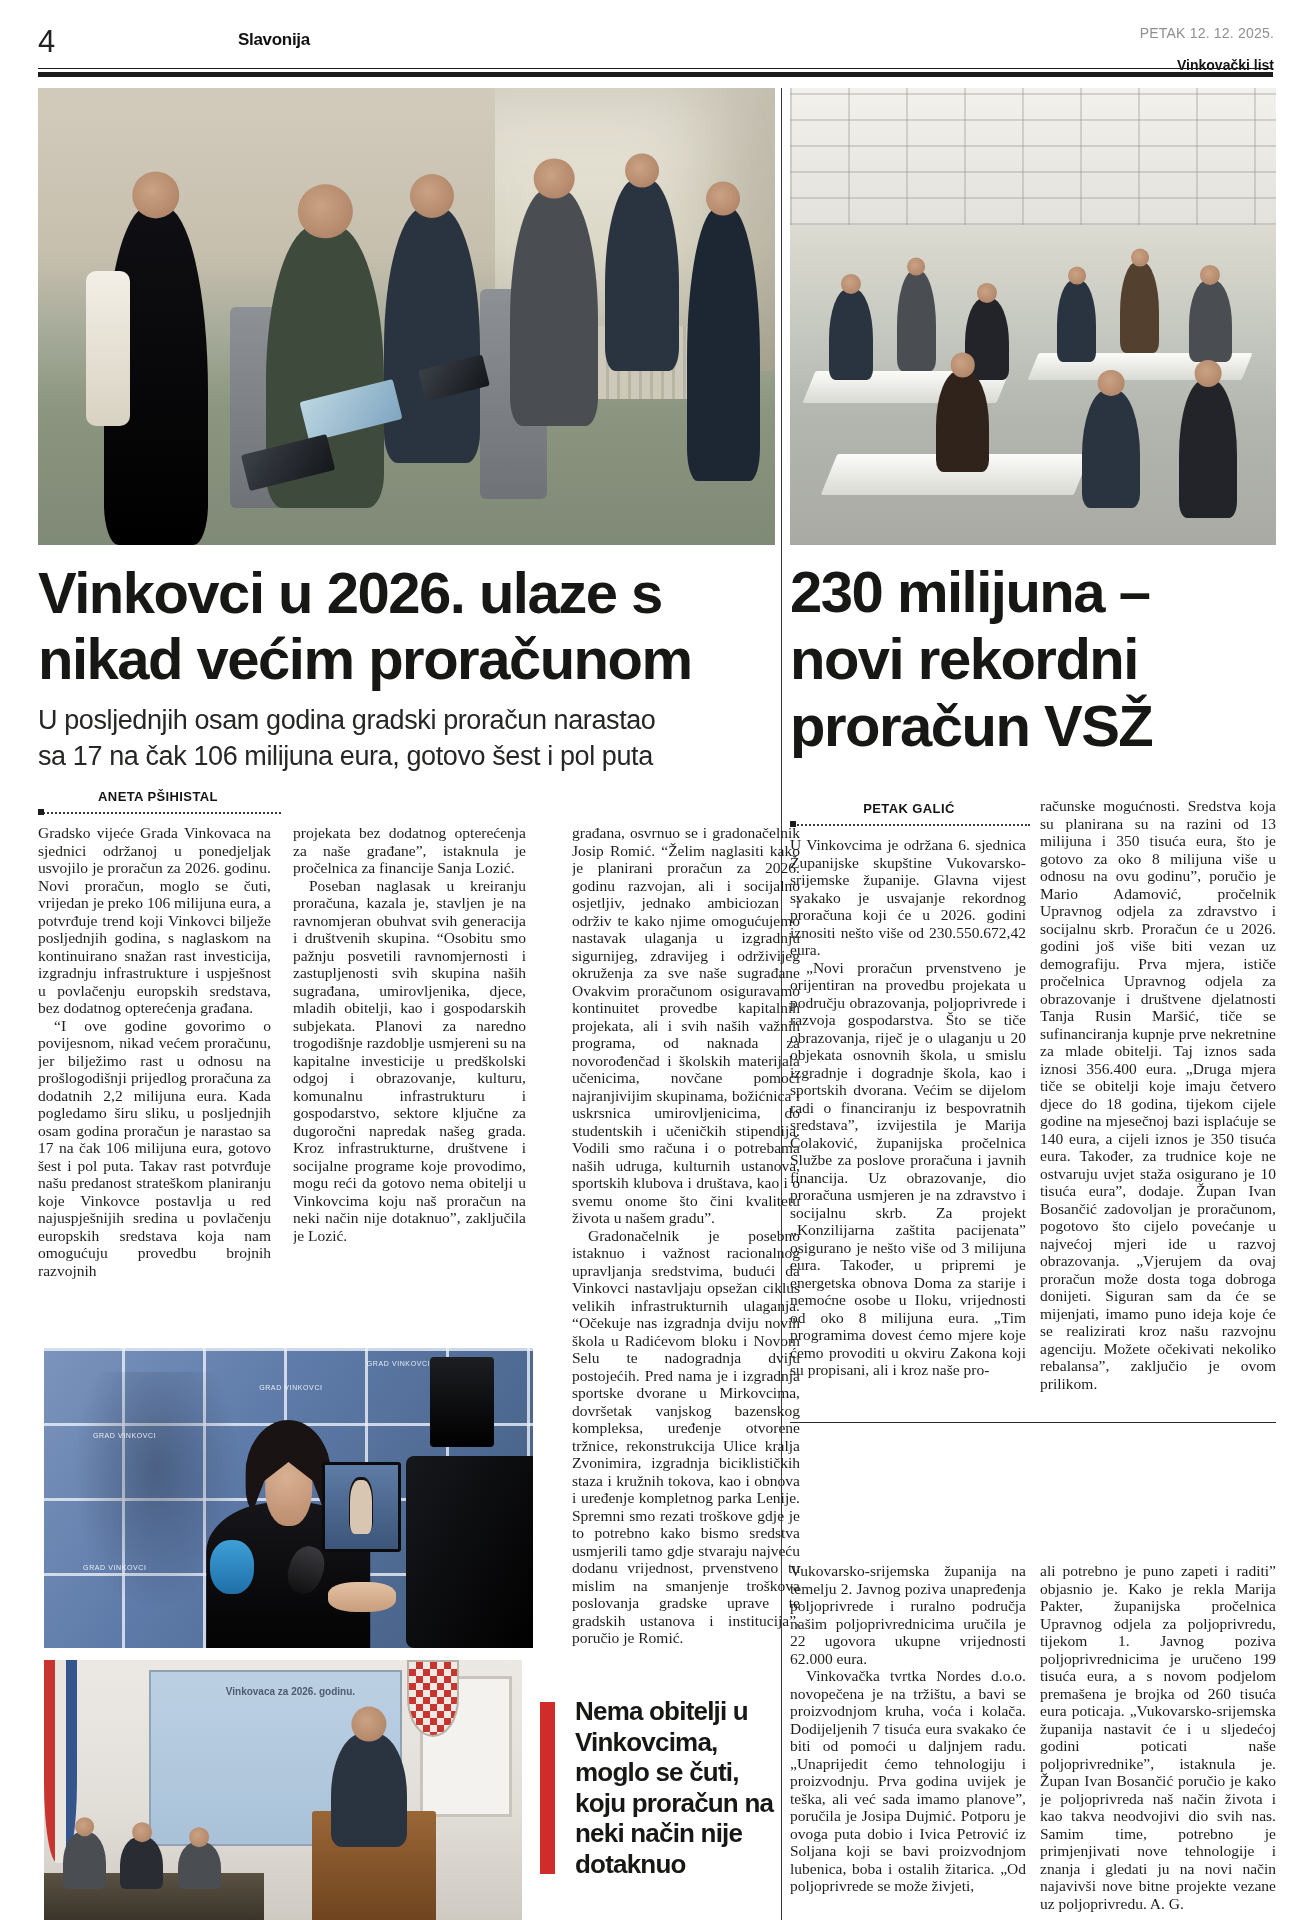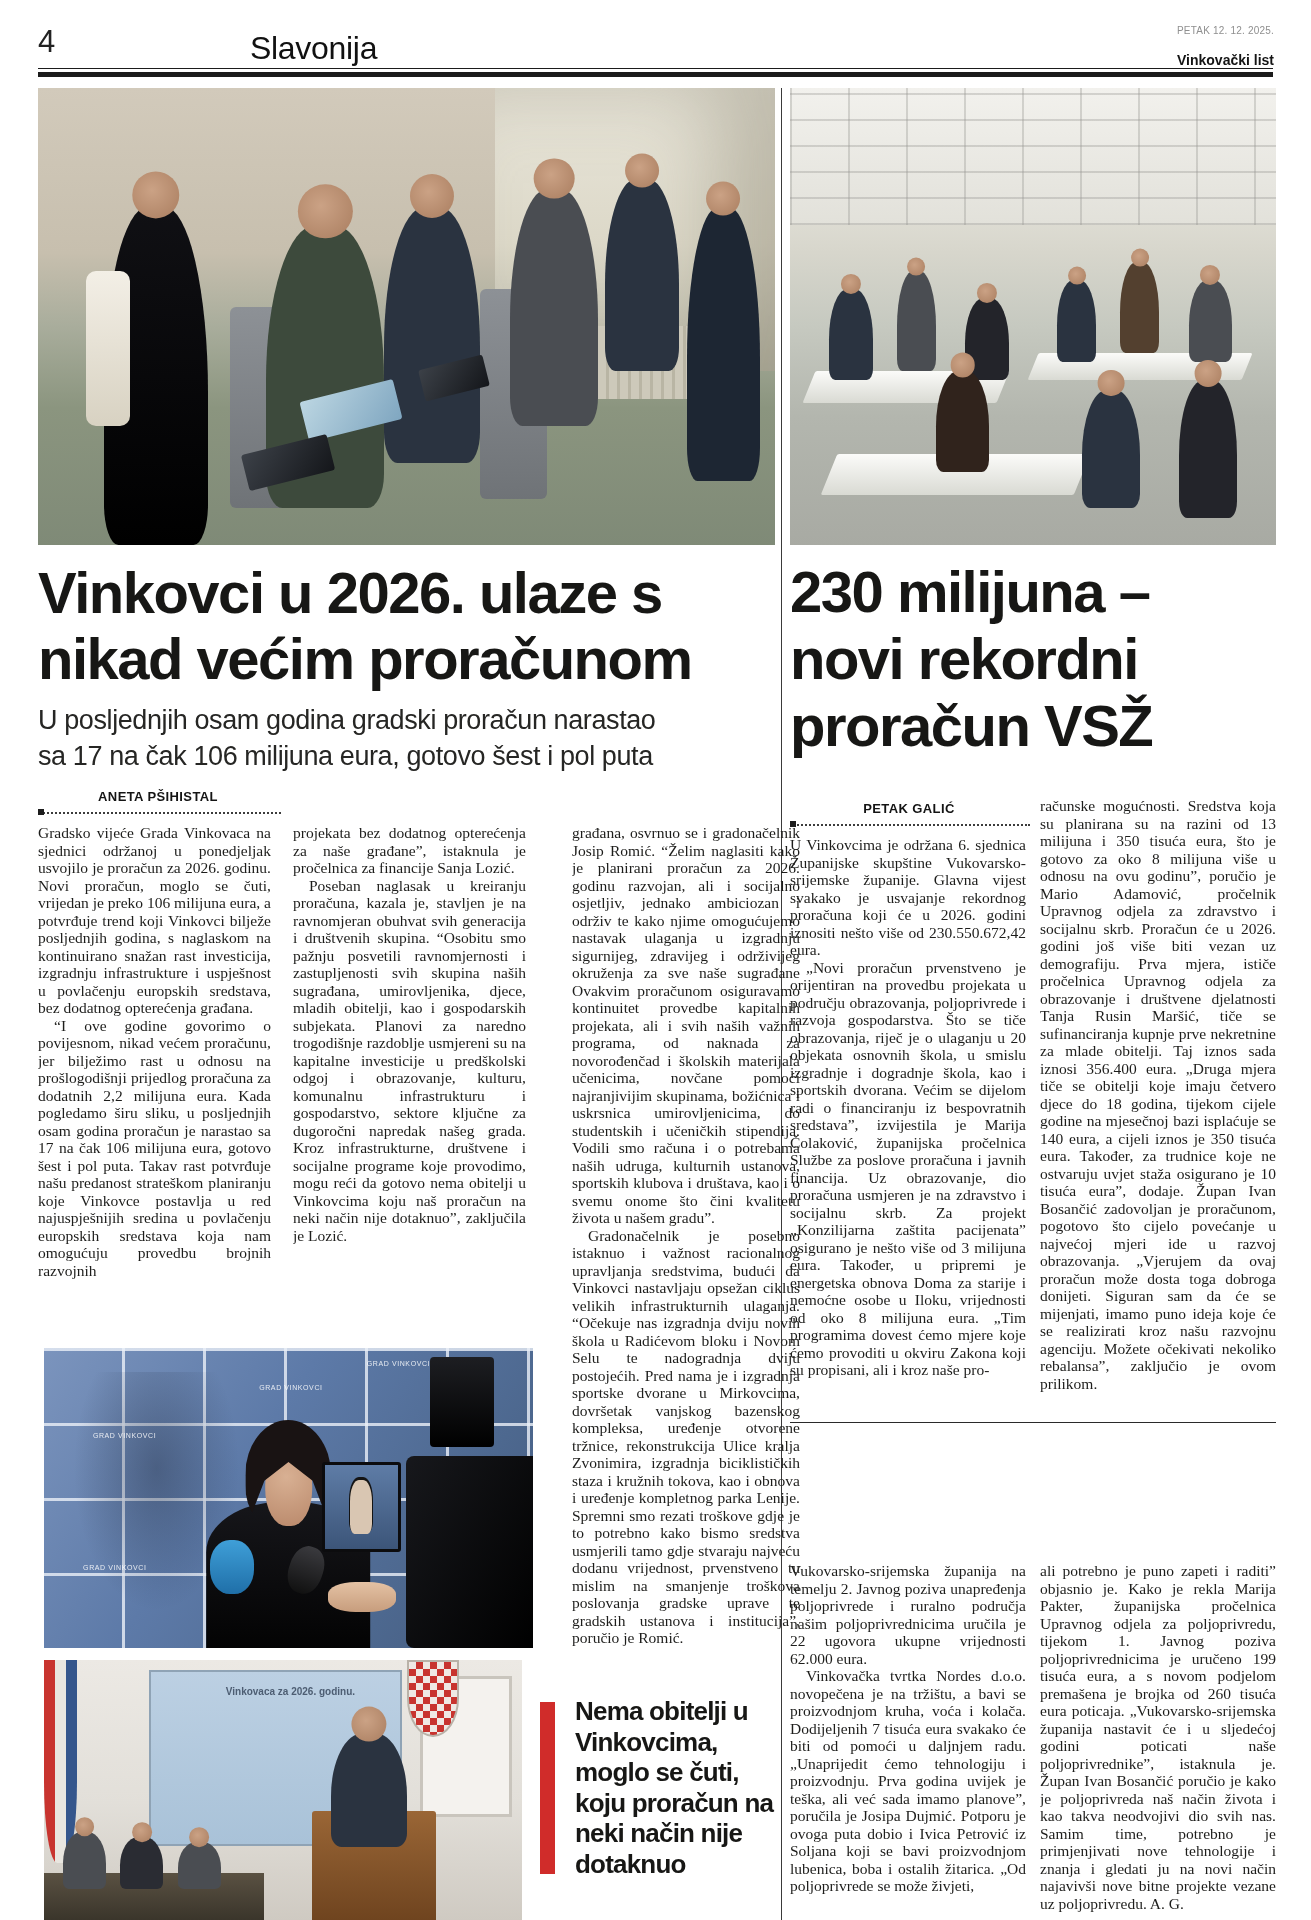--- a/index.html
+++ b/index.html
@@ -2,23 +2,23 @@
 <html lang="hr"><head>
 <meta charset="utf-8">
 <style>
   html,body{margin:0;padding:0;background:#ffffff;}
   #page{position:relative;width:1311px;height:1920px;background:#fff;overflow:hidden;
         font-family:"Liberation Sans",sans-serif;color:#1c1c1a;}
   .abs{position:absolute;}
 
   
   .pagenum{left:38px;top:24px;font-size:31px;font-weight:400;color:#222;}
-  .section{left:250px;top:30px;font-size:32px;font-weight:400;letter-spacing:-.3px;color:#111;}
+  .section{left:238px;top:30px;font-size:17px;font-weight:700;letter-spacing:-.3px;color:#111;}
   .dateblock{right:37px;top:25px;text-align:right;}
-  .date{font-size:10px;color:#8f8f8f;letter-spacing:.2px;}
+  .date{font-size:14px;color:#8f8f8f;letter-spacing:.2px;}
   .pub{font-size:14px;font-weight:700;color:#141414;margin-top:16px;}
   .rule-thin{left:38px;top:68px;width:1235px;height:1px;background:#1b1b1b;}
   .rule-thick{left:38px;top:72px;width:1235px;height:5px;background:#1b1b1b;}
 
   
   .photo{overflow:hidden;}
   .fig{position:absolute;background:#23242a;border-radius:42% 42% 14% 14% / 55% 55% 12% 12%;}
   .fig::before{content:"";position:absolute;left:50%;top:0;transform:translate(-50%,-75%);
     width:46%;height:0;padding-bottom:46%;border-radius:50%;
     background:radial-gradient(circle at 42% 40%,#cba285,#a97d5f);}

